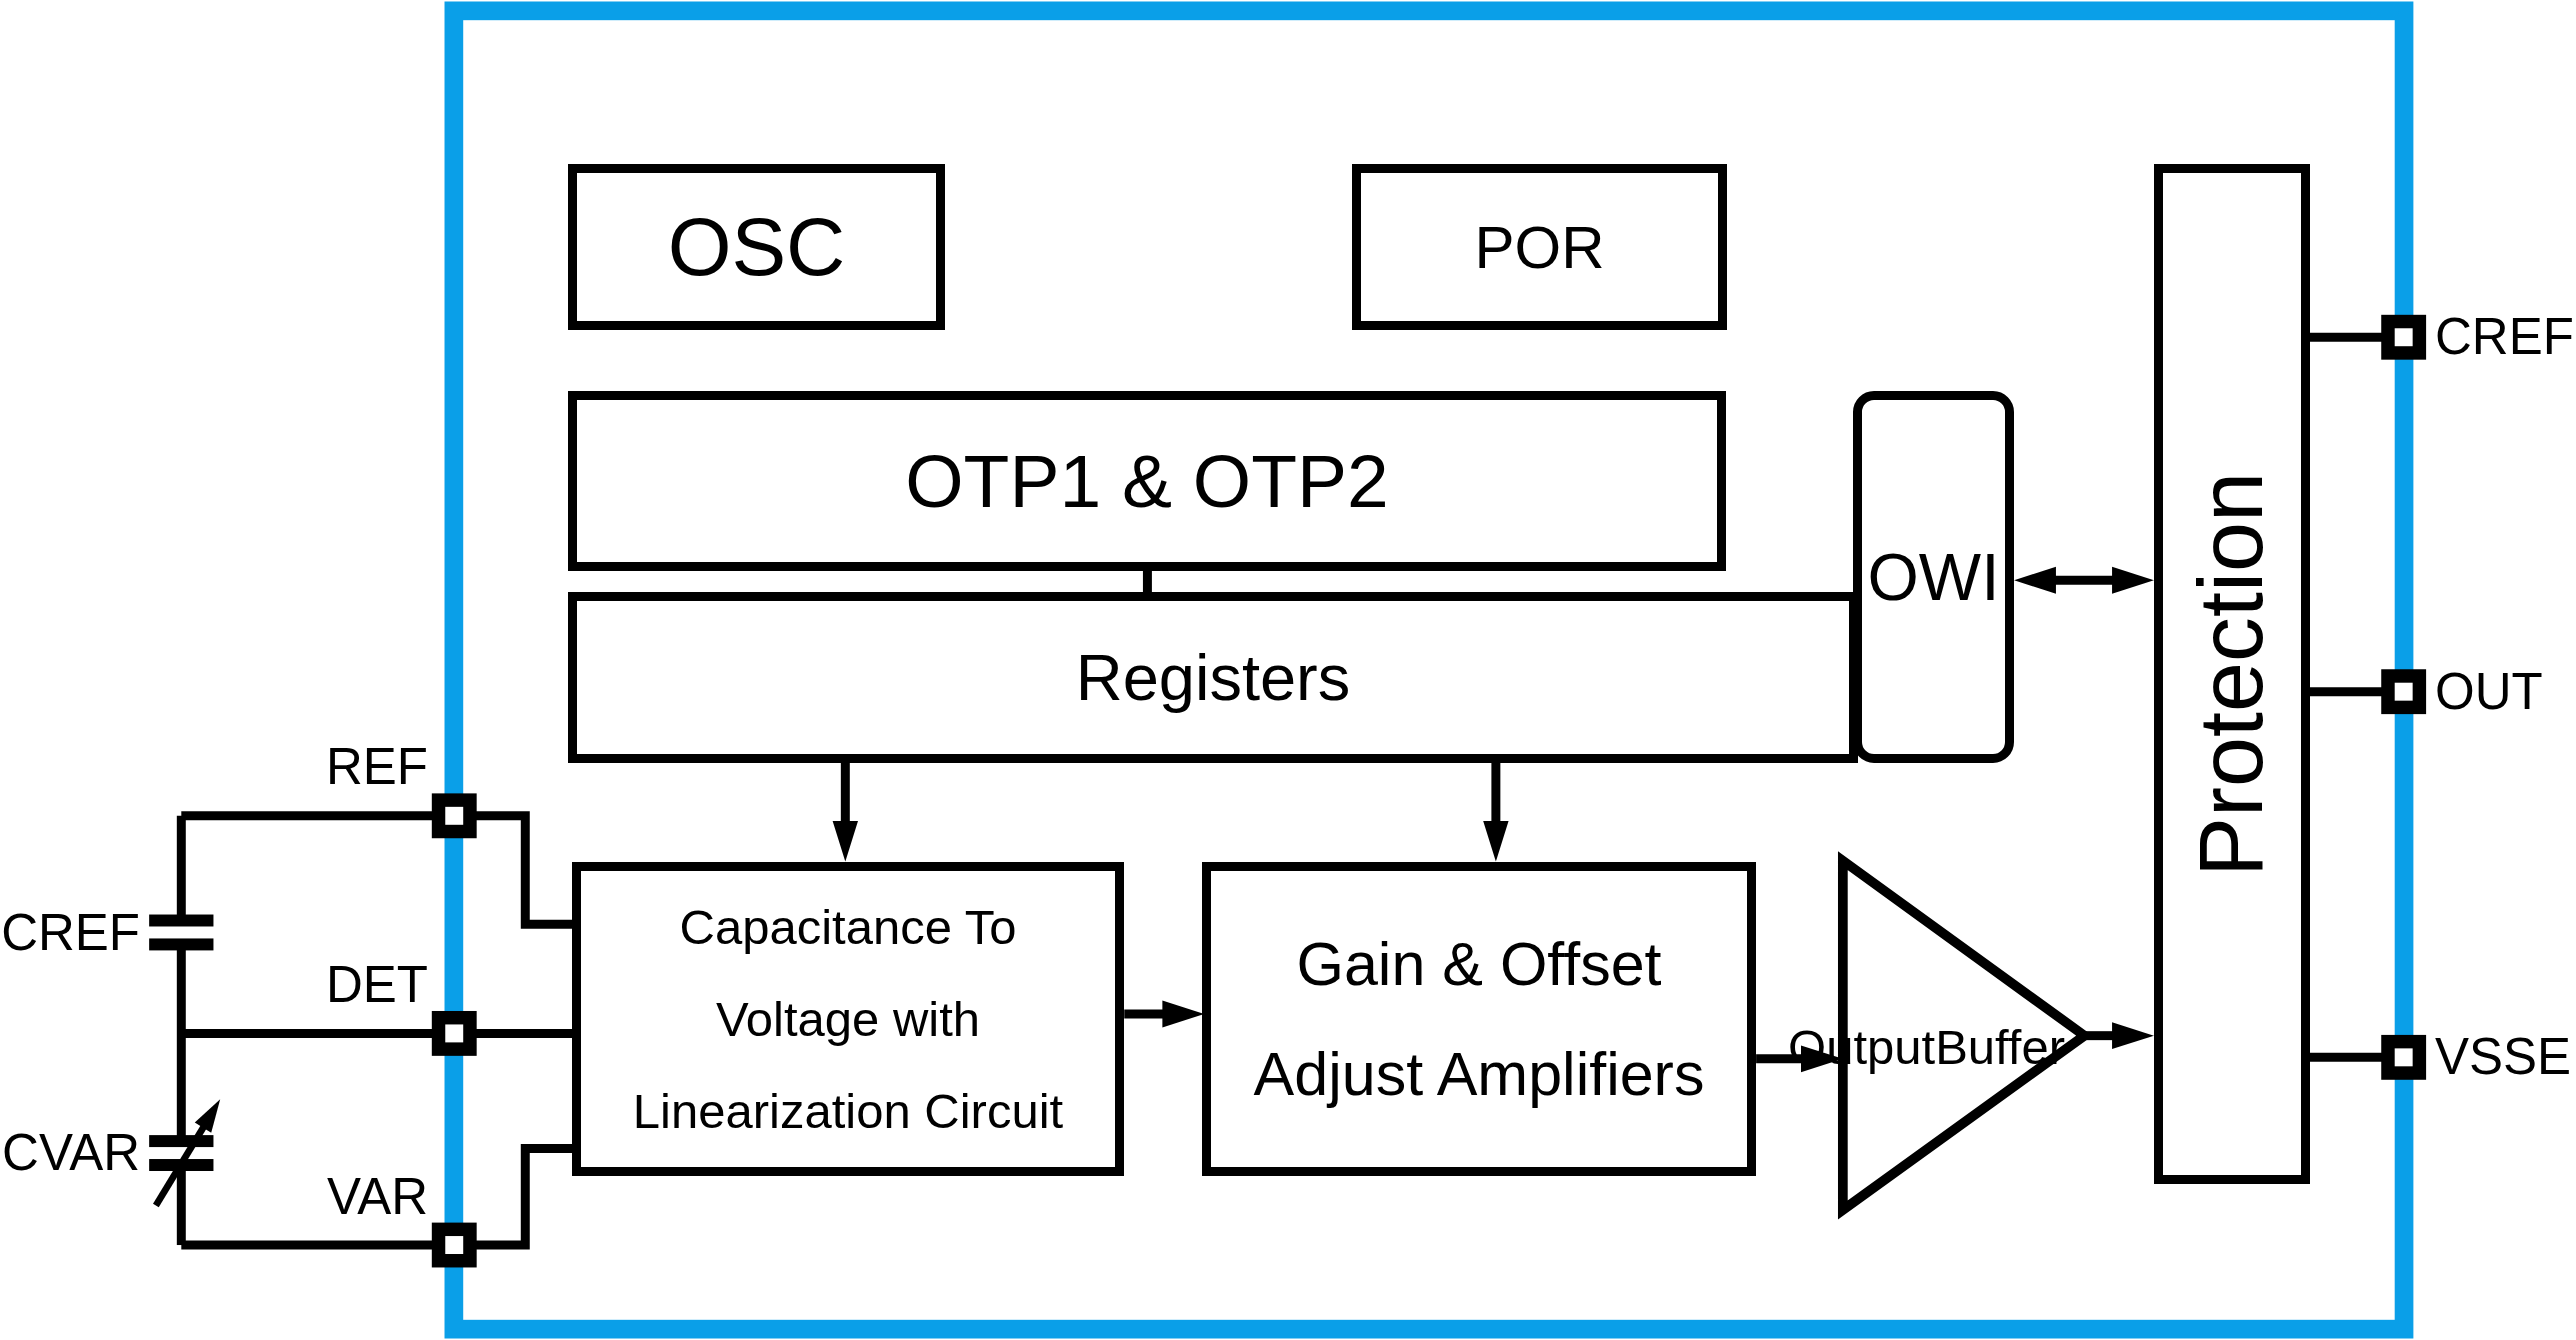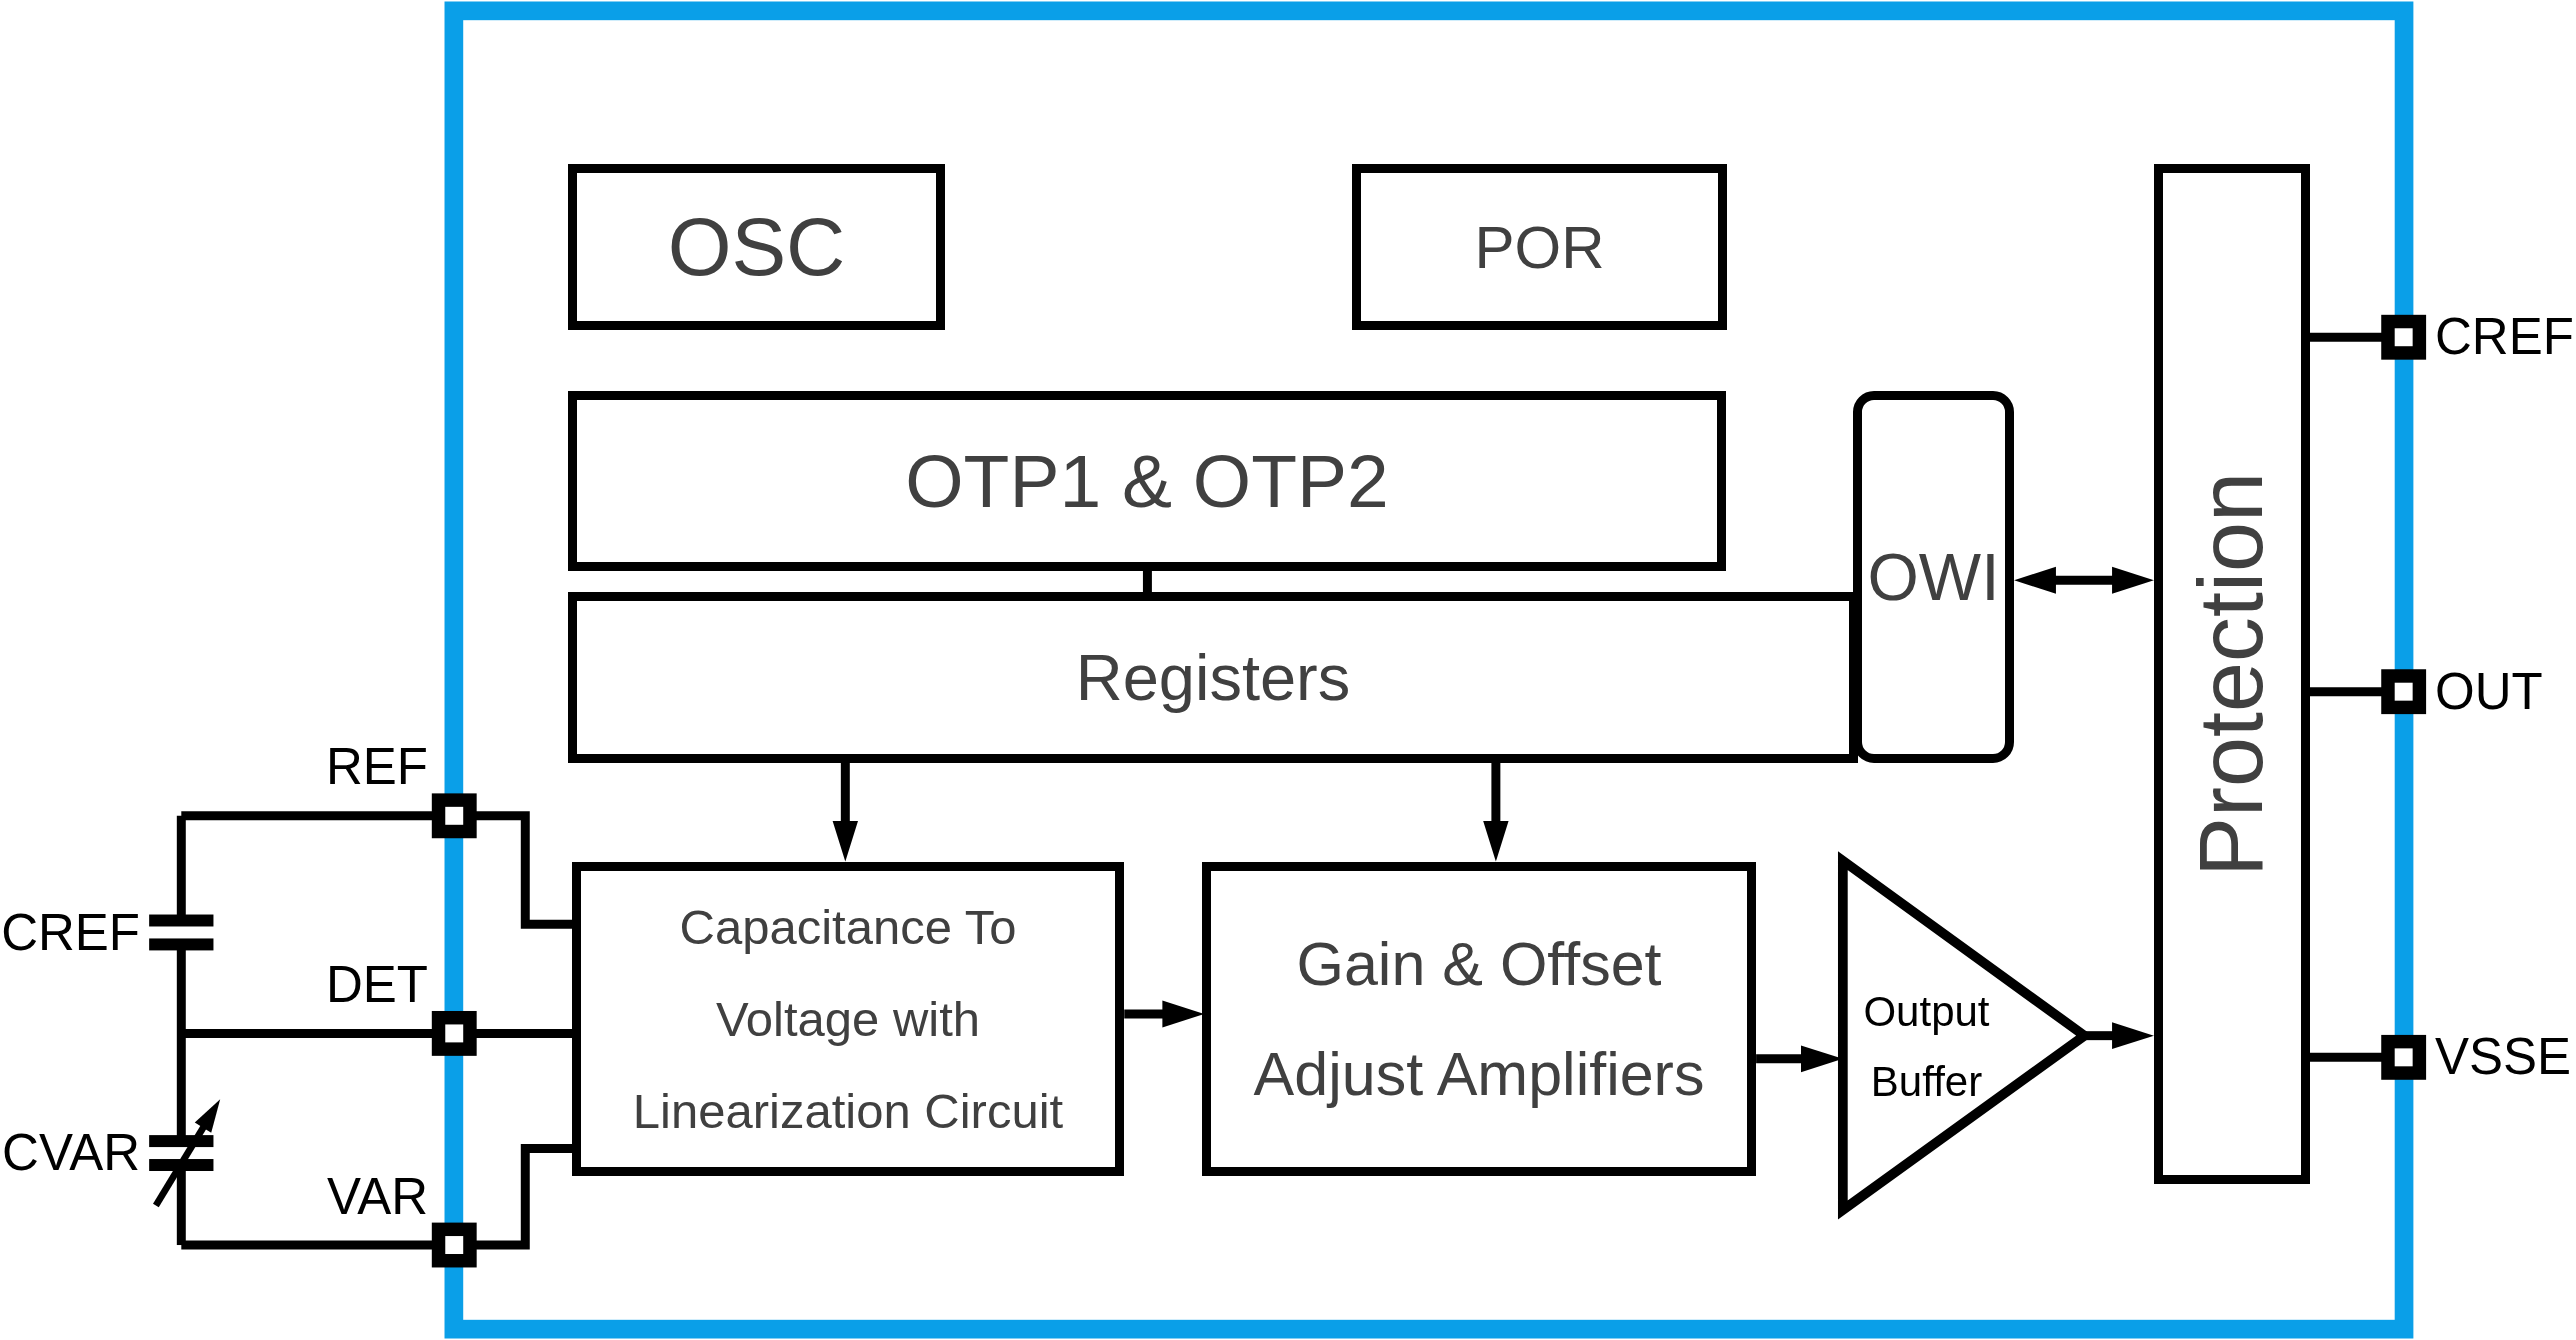--- a/index.html
+++ b/index.html
@@ -4,36 +4,36 @@
 <style>
   html,body { margin:0; padding:0; background:#ffffff; }
   .canvas {
     position:relative; width:2576px; height:1340px; background:#ffffff;
     font-family:"Liberation Sans", sans-serif; color:#000; overflow:hidden;
   }
   .layer { position:absolute; left:0; top:0; width:2576px; height:1340px; }
   .block {
     position:absolute; box-sizing:border-box; border:9.7px solid #000000;
     background:#ffffff; display:flex; align-items:center; justify-content:center;
-    text-align:center; color:#404040;
+    text-align:center; color:#000000;
   }
   .col { flex-direction:column;gap:28px; }
   .b-osc  { left:568px;  top:164px;  width:377px;  height:166px; font-size:82px; }
   .b-por  { left:1352px; top:164px;  width:375px;  height:166px; font-size:60px; }
   .b-otp  { left:568px;  top:391px;  width:1158px; height:180px; font-size:75px; }
   .b-reg  { left:568px;  top:592px;  width:1290px; height:171px; font-size:65px; }
   .b-owi  { left:1853px; top:391px;  width:161px;  height:372px; font-size:66px;border-radius:21px; }
   .b-prot { left:2154px; top:164px;  width:156px;  height:1020px; font-size:90px; }
   .b-prot .vtext { transform:rotate(-90deg); white-space:nowrap; }
   .b-c2v  { left:572px;  top:862px; width:552px;  height:314px; font-size:49px; line-height:64px; }
   .b-gain { left:1202px; top:862px; width:554px;  height:314px; font-size:61px; line-height:82px; }
   .t-buf {
     position:absolute; left:1847px; top:976px; width:159px; height:142px;
-    display:flex; flex-direction:column; align-items:center; justify-content:center;
-    font-size:42px; line-height:70px; text-align:center;
+    display:flex; flex-direction:row; align-items:center; justify-content:center;
+    font-size:49px; line-height:70px; text-align:center;
   }
   .pin-label { position:absolute; font-size:51px; line-height:52px; white-space:nowrap; }
   .lab-ref  { right:2148px; top:741px;  }
   .lab-det  { right:2148px; top:959px; }
   .lab-var  { right:2148px; top:1171px; }
   .lab-cref { right:2436px; top:907px; }
   .lab-cvar { right:2436px; top:1127px; }
   .lab-vdde { left:2435px;  top:311px;  }
   .lab-out  { left:2435px;  top:666px;  }
   .lab-vsse { left:2435px;  top:1031px; }

